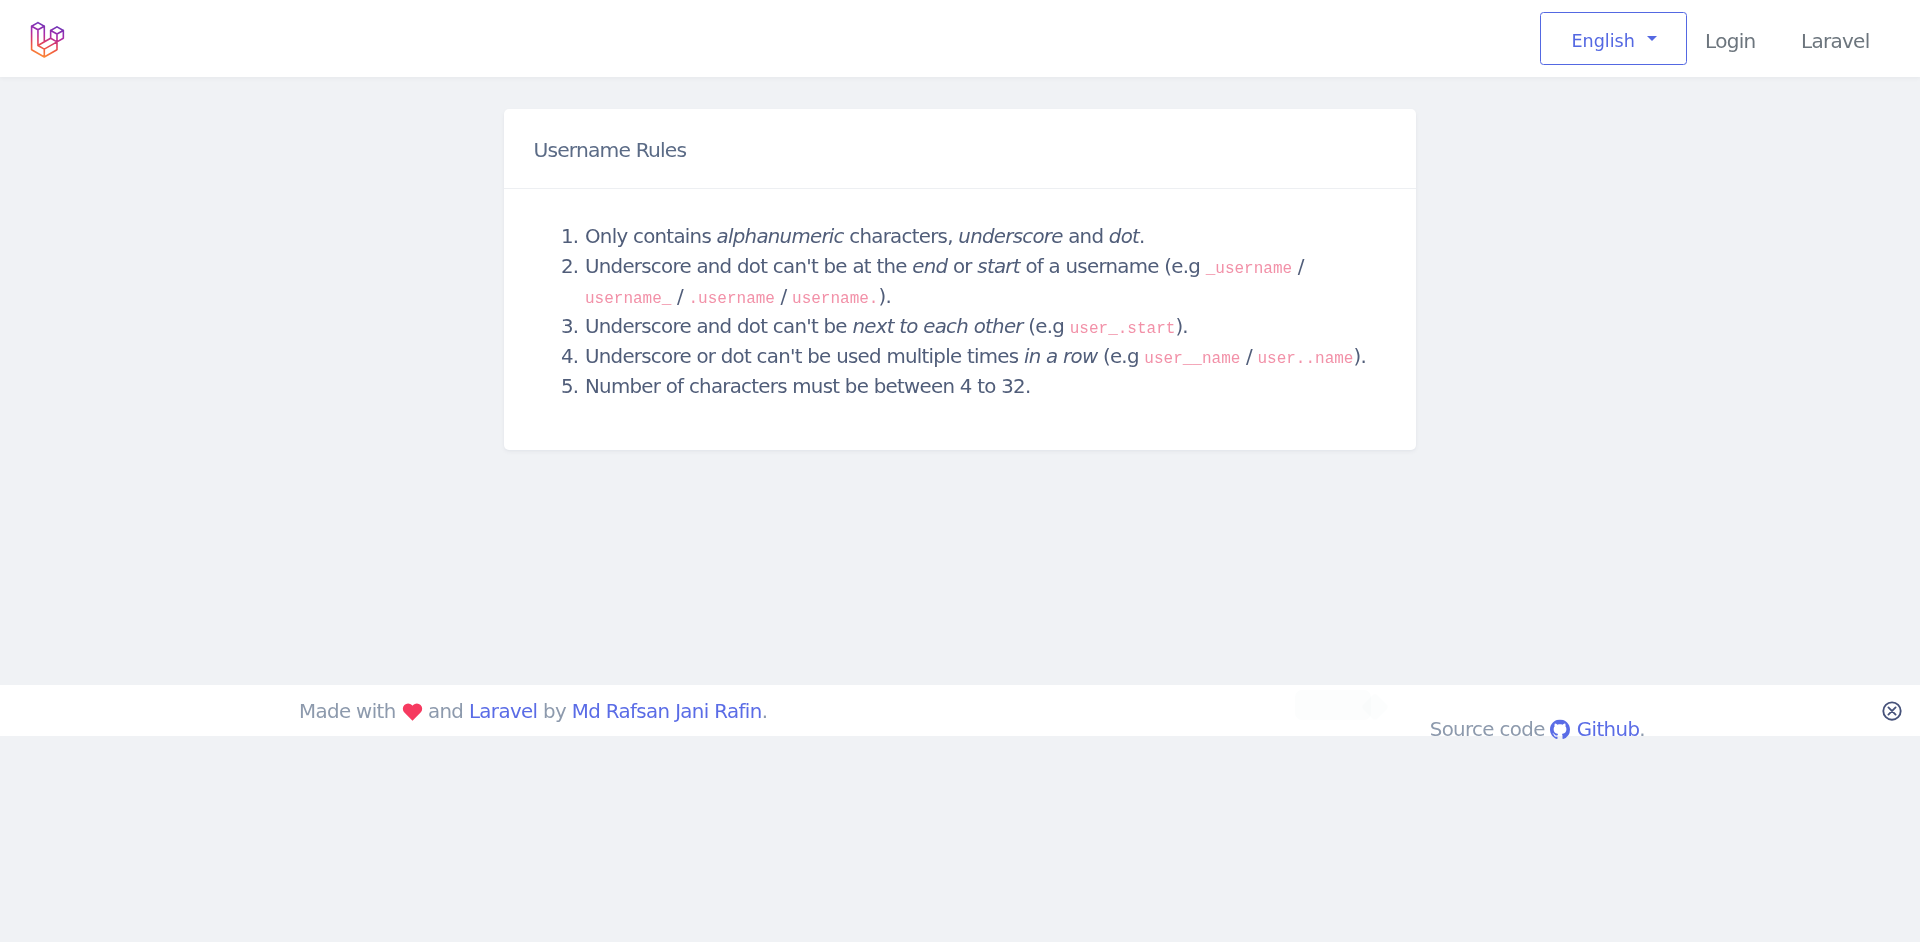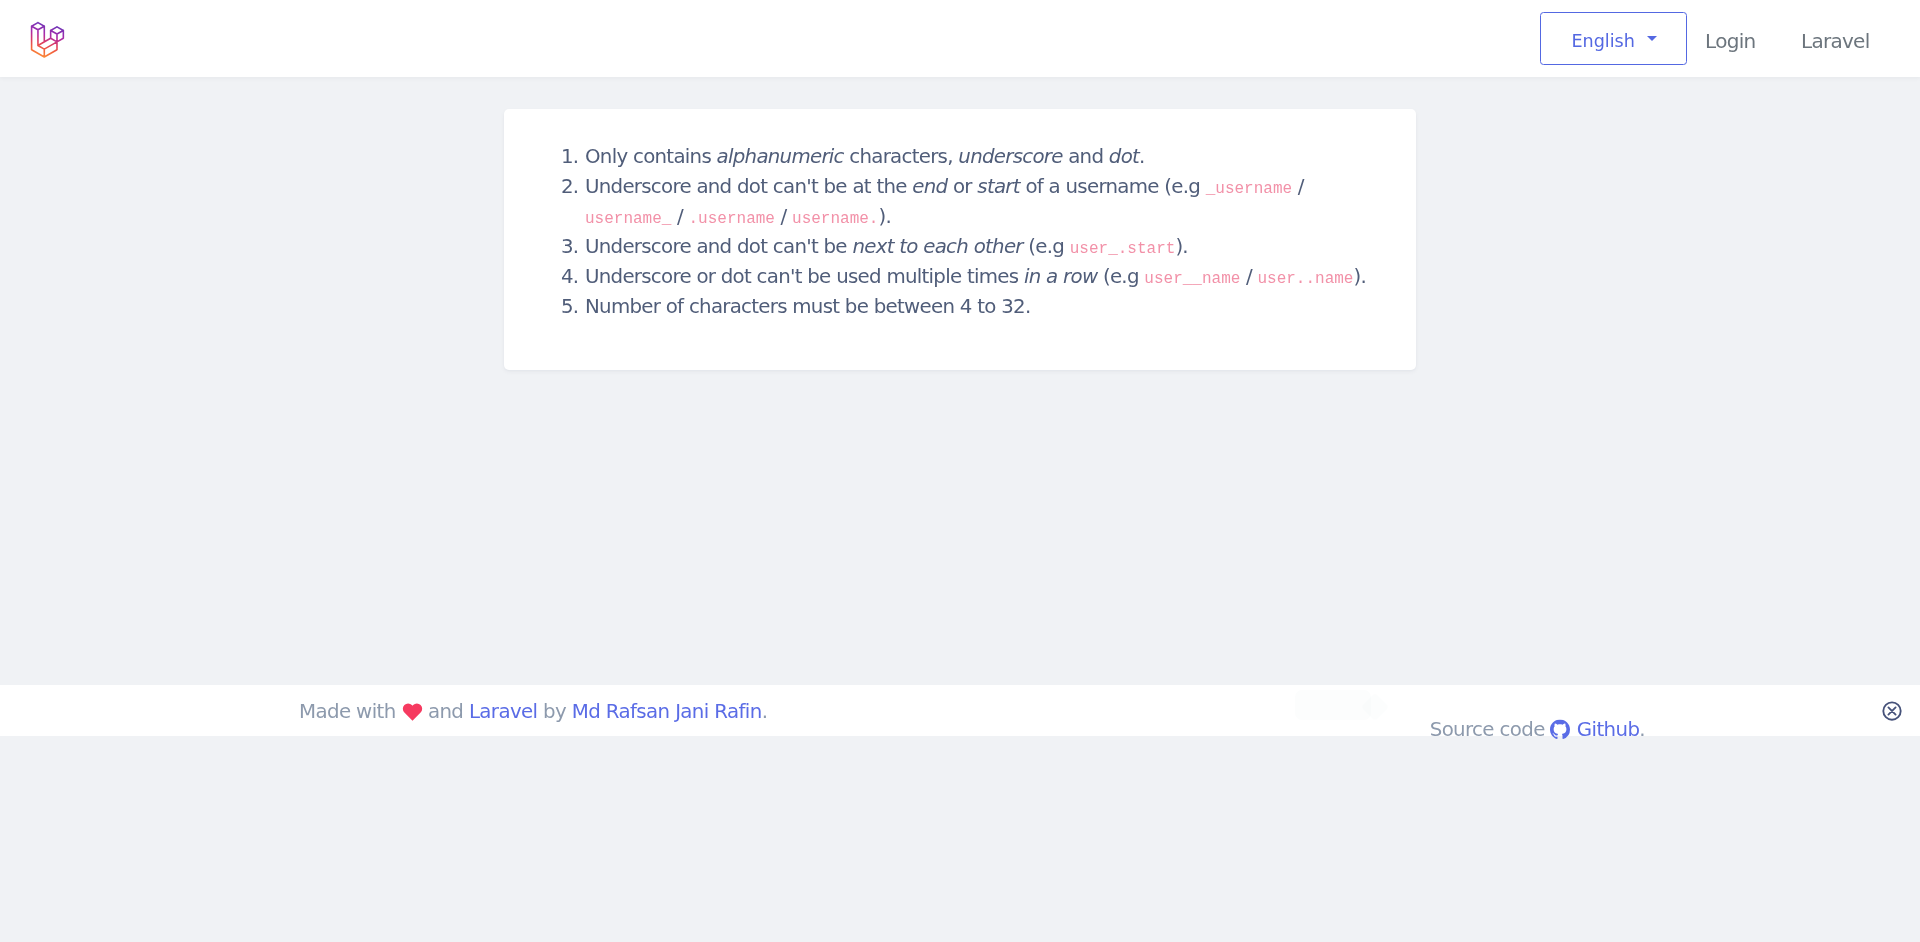--- a/index.html
+++ b/index.html
@@ -116,20 +116,23 @@
         <span class="lbl">English</span>
         <span class="caret"></span>
       </button>
       <a class="nav-link login" href="#">Login</a>
       <a class="nav-link register" href="#">Laravel</a>
     </div>
   </div>
 
   <div class="main">
     <div class="card">
+      <div class="card-header">
+        <div class="card-title">Username Rules</div>
+      </div>
       <div class="card-body">
         <ol class="rules">
             <li><span>Only contains </span><em>alphanumeric</em><span> characters, </span><em>underscore</em><span> and </span><em>dot</em><span>.</span></li>
             <li><span>Underscore and dot can't be at the </span><em>end</em><span> or </span><em>start</em><span> of a username (e.g </span><code>_username</code><span> / </span><code>username_</code><span> / </span><code>.username</code><span> / </span><code>username.</code><span>).</span></li>
             <li><span>Underscore and dot can't be </span><em>next to each other</em><span> (e.g </span><code>user_.start</code><span>).</span></li>
             <li><span>Underscore or dot can't be used multiple times </span><em>in a row</em><span> (e.g </span><code>user__name</code><span> / </span><code>user..name</code><span>).</span></li>
             <li><span>Number of characters must be between 4 to 32.</span></li>
           </ol>
       </div>
     </div>

